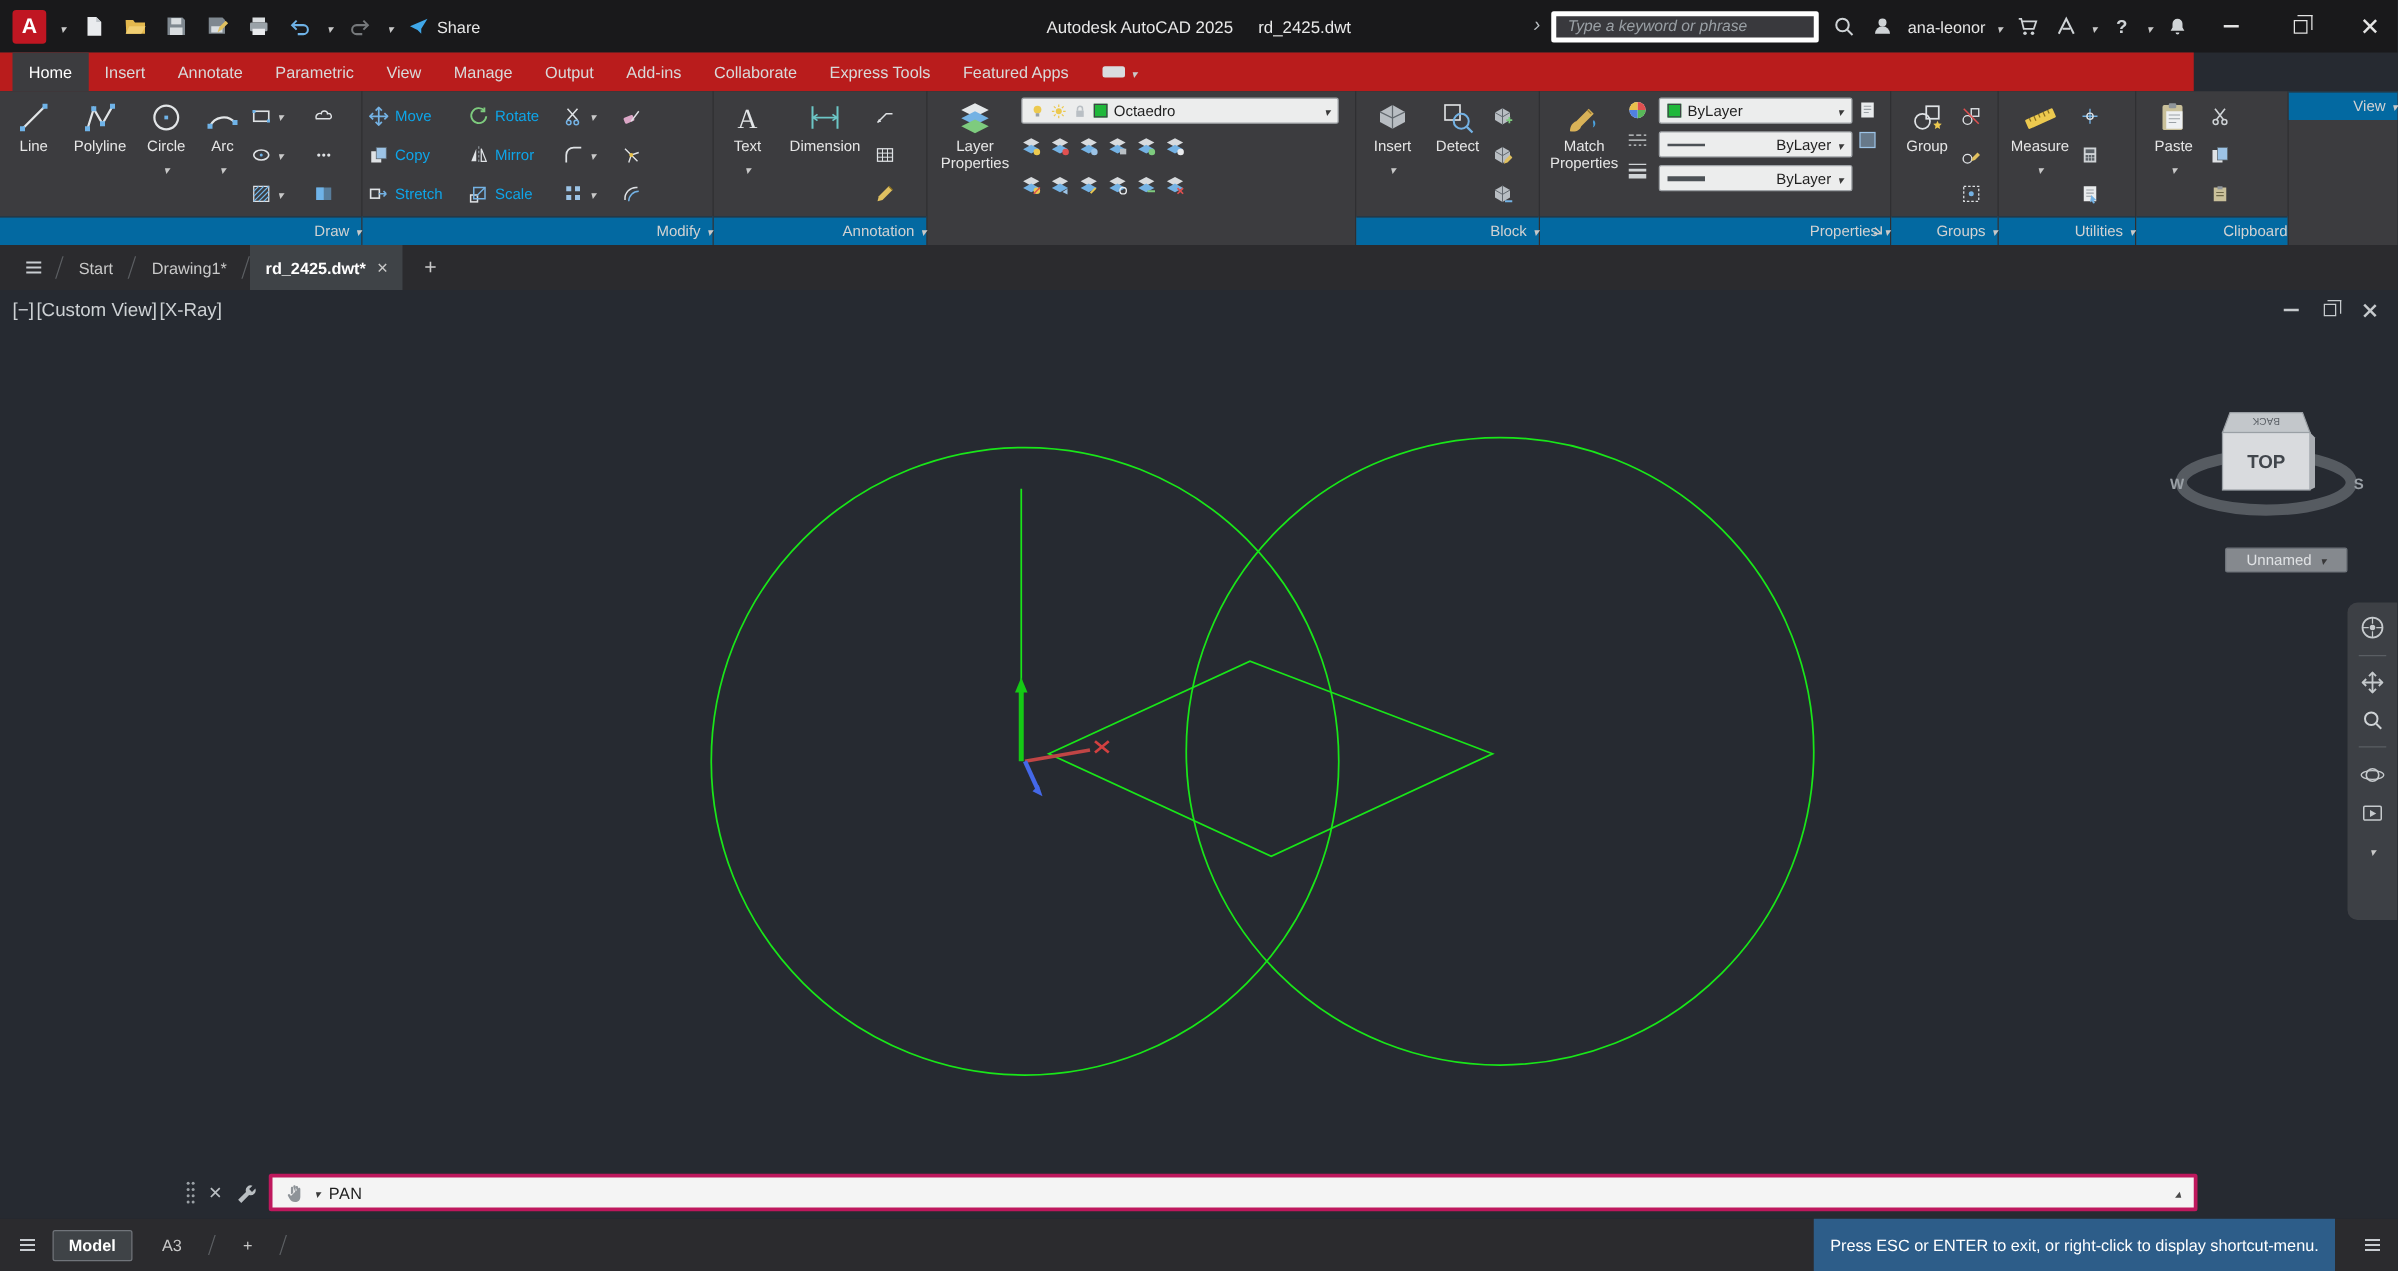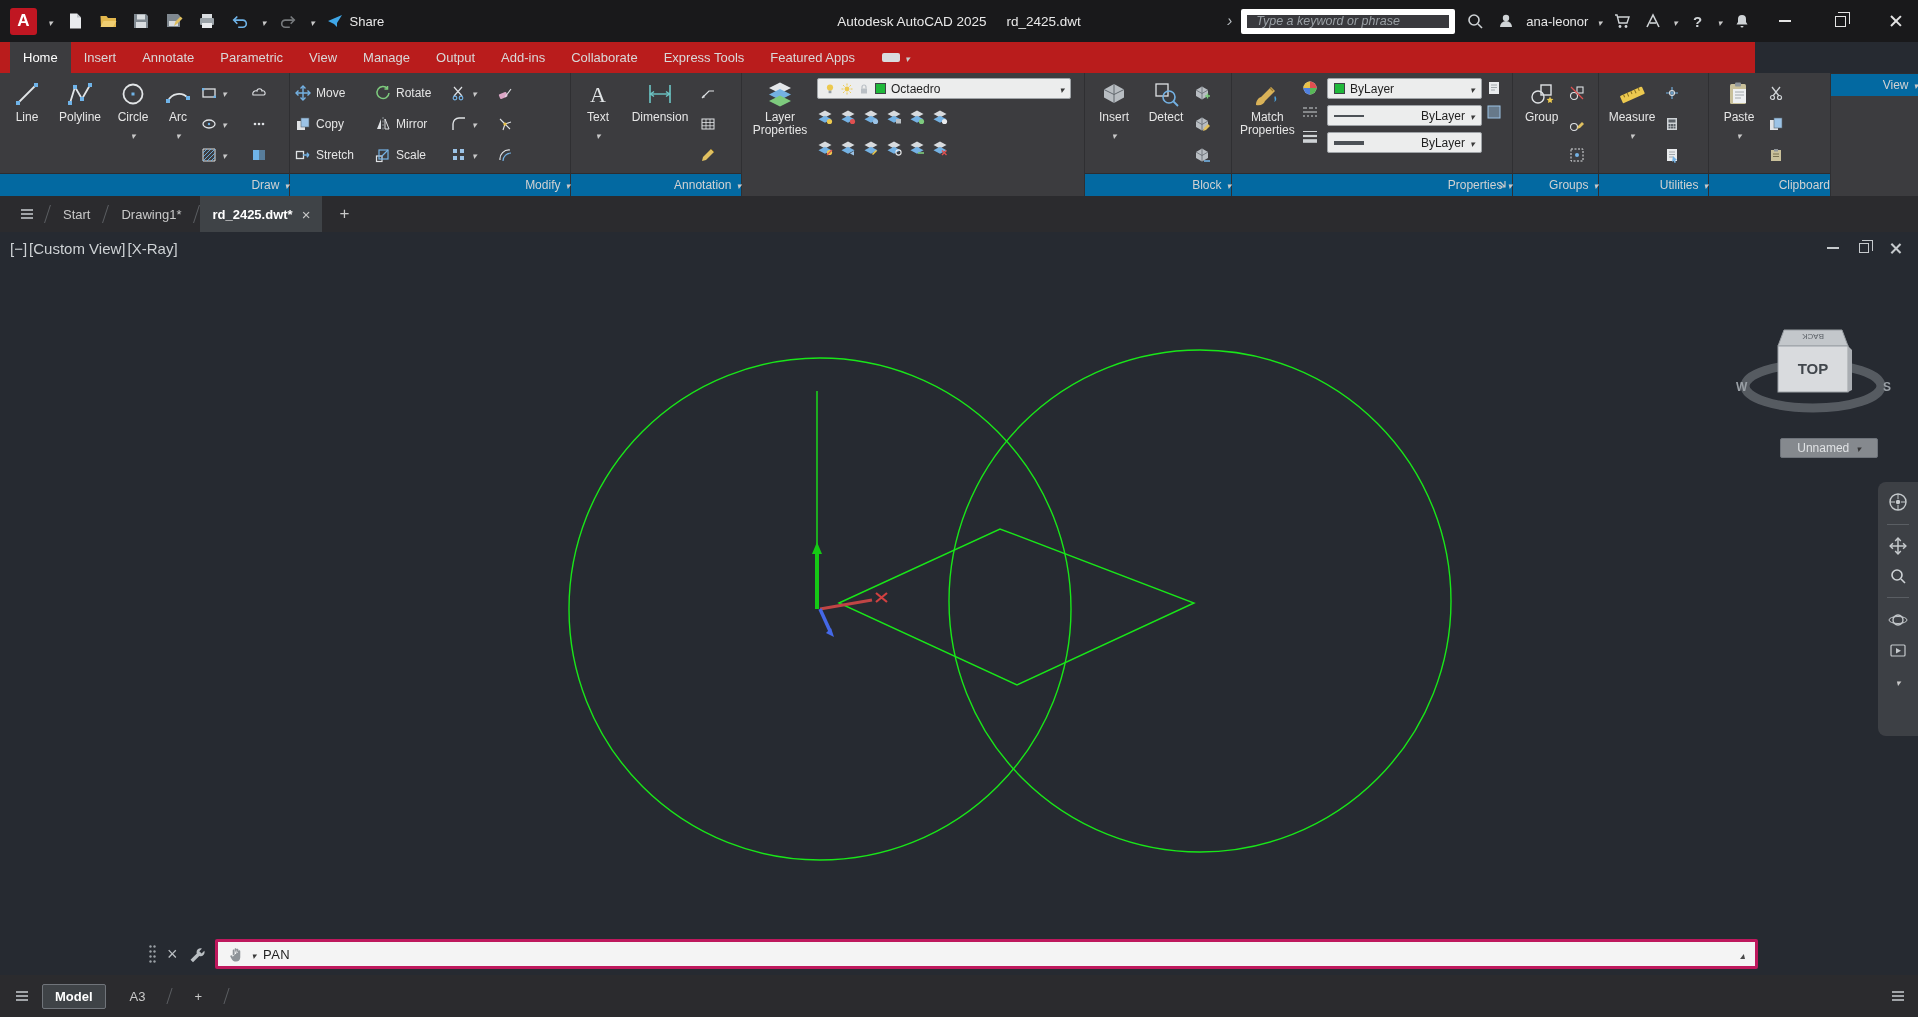--- a/index.html
+++ b/index.html
@@ -11,21 +11,21 @@
   .cuk::before{content:"▴";font-size:10px;color:#4a4a4a;line-height:8px}
   .chev::before{content:"›";font-size:16px;color:#b9bec2}
   
   #titlebar{position:absolute;top:0;left:0;width:1918px;height:42px;background:#19191b;display:flex;align-items:center;color:#e4e4e4;font-size:13px}
   .tb-left{display:flex;align-items:center;gap:11px;padding-left:10px;z-index:2}
   .applogo{width:27px;height:27px;background:#c01622;border-radius:3px;display:flex;align-items:center;justify-content:center;color:#fff;font-weight:bold;font-size:17px}
   .tbi{display:inline-flex;align-items:center;justify-content:center;width:22px;height:22px}
   .share{display:flex;align-items:center;gap:6px;color:#e8e8e8}
   .tb-center{position:absolute;left:0;right:0;top:0;height:42px;display:flex;align-items:center;justify-content:center;gap:20px;color:#e9e9e9;font-size:13.5px;pointer-events:none}
   .tb-right{margin-left:auto;display:flex;align-items:center;gap:9px;z-index:2}
-  .searchbox{width:214px;height:25px;background:#39393d;border:6px solid #ffffff;border-radius:2px;color:#ddd;font-size:12.5px;font-style:italic;padding:0 9px;font-family:"Liberation Sans",sans-serif;cursor:text}
+  .searchbox{width:214px;height:25px;background:#39393d;border:4px solid #ffffff;border-radius:2px;color:#ddd;font-size:12.5px;font-style:italic;padding:0 9px;font-family:"Liberation Sans",sans-serif;cursor:text}
   .searchbox::placeholder{color:#9aa0a5;font-style:italic}
   .uname{color:#e6e6e6}
   .qm::before{content:"?";color:#cfd3d6;font-size:15px;font-weight:bold}
   .winbtn{width:46px;height:42px;display:flex;align-items:center;justify-content:center}
   .mini{width:12px;height:2px;background:#e4e4e4}
   .maxi{width:11px;height:11px;border:1.5px solid #e4e4e4;position:relative}
   .maxi::before{content:"";position:absolute;left:2px;top:-5px;width:11px;height:11px;border-top:1.5px solid #e4e4e4;border-right:1.5px solid #e4e4e4}
   .closei{width:14px;height:14px;position:relative}
   .closei::before,.closei::after{content:"";position:absolute;left:6.5px;top:0;width:1.7px;height:14px;background:#e4e4e4}
   .closei::before{transform:rotate(45deg)}.closei::after{transform:rotate(-45deg)}
@@ -36,21 +36,21 @@
   .rtab-extra{display:flex;align-items:center;gap:5px;margin-left:14px}
   .rpill{width:18px;height:9px;background:#d9dcdf;border-radius:2px;display:inline-block}
   
   #ribbon{position:absolute;top:73px;left:0;width:1918px;height:123px;background:#3c3c3f;display:flex}
   .panel{height:100%;border-right:1px solid #2f2f32;display:flex;flex-direction:column}
   .pc{flex:1;display:flex;padding:4px 5px 2px;gap:4px}
   .pl{height:23px;background:#0369a1;border-top:1px solid #2d2d30;display:flex;align-items:center;justify-content:flex-end;gap:5px;color:#d2d2d2;font-size:12px;position:relative}
   .bt{display:flex;flex-direction:column;align-items:center;padding-top:4px;gap:4px;color:#e6e6e6;font-size:12px;text-align:center}
   .bl{line-height:13px}
   .col{display:flex;flex-direction:column;justify-content:space-around;padding:1px 0}
-  .st{display:flex;align-items:center;gap:5px;color:#e5e5e5;font-size:12px;height:22px}
+  .st{display:flex;align-items:center;gap:5px;color:#0ea5e9;font-size:12px;height:22px}
   .irow{display:flex;align-items:center;gap:7px;height:26px}
   .combo{height:21px;background:#eceded;border:1px solid #9fa3a7;border-radius:2px;display:flex;align-items:center;gap:5px;padding:0 6px;color:#1f1f1f;font-size:12px}
   .combo .ct{flex:1;white-space:nowrap;overflow:hidden}
   .swatch{width:11px;height:11px;background:#1fb83a;border:1px solid #3f4347;display:inline-block}
   .linesym{width:30px;height:2px;background:#4c5156;display:inline-block}
   .linesym.thick{height:4px}
   .dlaunch{position:absolute;right:5px;top:5px}
   
   #filetabs{position:absolute;top:196px;left:0;width:1918px;height:36px;background:#2b2b2e;display:flex;align-items:center;color:#c9c9c9;font-size:13px;padding-left:10px}
   .ft-menu{width:34px;display:flex;justify-content:center}
@@ -998,18 +998,21 @@
   <span>
       <svg class="s16">
         <use href="#ham"></use>
       </svg>
     </span>
   <div class="sb-tab active">Model</div>
   <div class="sb-tab">A3</div>
   <span class="sb-sep"></span>
   <div class="sb-tab">+</div>
   <span class="sb-sep"></span>
+  <div class="sb-hint">
+      <span>Press ESC or ENTER to exit, or right-click to display shortcut-menu.</span>
+    </div>
   <span class="sb-custom">
       <svg class="s16">
         <use href="#ham"></use>
       </svg>
     </span>
 </div>
 
 </body></html>

